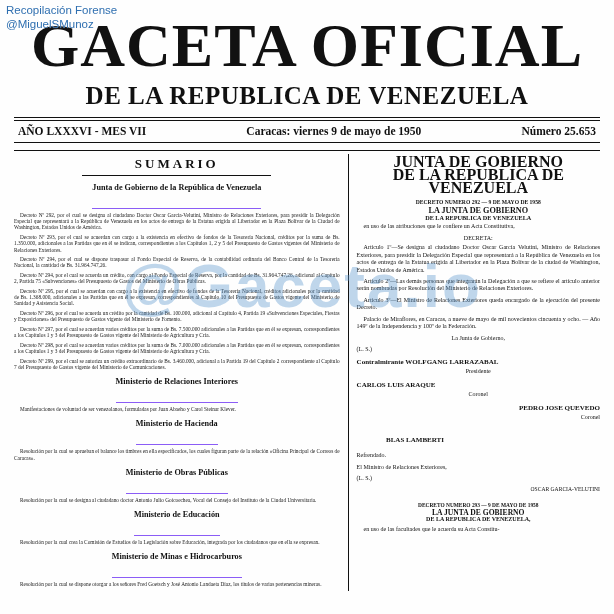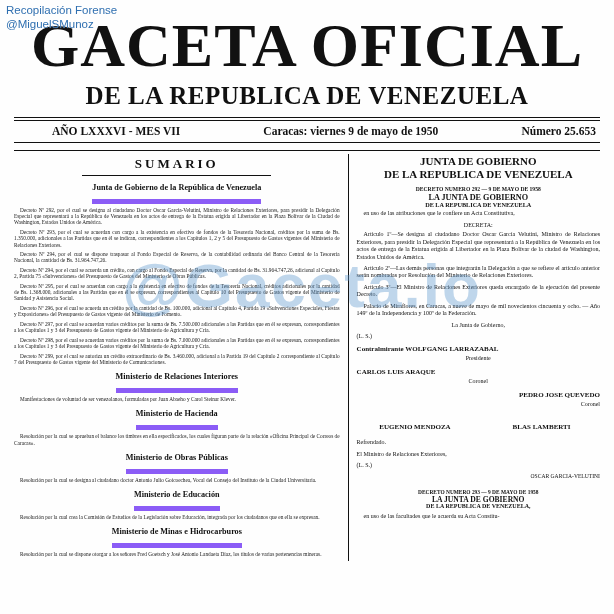--- a/index.html
+++ b/index.html
@@ -76,21 +76,20 @@
   }
   .rule.thin{border-top:1px solid #111;margin-top:2px;}
   .issueline{
     display:flex;
     justify-content:space-between;
     align-items:baseline;
     font-size:11.5px;
     font-weight:bold;
     padding:4px 8px 3px 8px;
     font-family:"Liberation Serif", serif;
-    margin-left:34px;
   }
   .issueline .mid{font-weight:bold;}
   
   .columns{
     display:flex;
     margin-top:3px;
     position:relative;
     z-index:2;
   }
   .col{
@@ -119,36 +118,36 @@
   }
   .sec-head{
     text-align:center;
     font-size:8.2px;
     font-weight:bold;
     margin:7px 0 3px 0;
     line-height:10px;
   }
   .sec-head .ul{
     display:inline-block;
-    border-bottom:5px solid #8b5cf6;
-    padding-bottom:6px;
+    border-bottom:1px solid #8b5cf6;
+    padding-bottom:15px;
   }
   .entry{
     font-size:5.3px;
     line-height:6.2px;
     text-align:justify;
     margin-bottom:3.5px;
     text-indent:6px;
     color:#1a1a1a;
   }
   
   .junta-title{
     text-align:center;
     font-weight:bold;
-    font-size:11px;
+    font-size:16px;
     line-height:13px;
     margin:1px 0 4px 0;
   }
   .dec-head{
     text-align:center;
     font-size:5.6px;
     line-height:7px;
     font-weight:bold;
     margin:5px 0 2px 0;
   }
@@ -308,23 +307,20 @@
           <span class="sig-role">Coronel</span>
         </div>
 
         <div class="sig-line" style="text-align:right;">
           <span class="sig-name">PEDRO JOSE QUEVEDO</span>
           <span class="sig-role" style="text-align:right;">Coronel</span>
         </div>
 
         <div class="two-sig">
           <div>
-            <span class="sig-name" style="font-size:7px;">EUGENIO MENDOZA</span>
-          </div>
-          <div>
             <span class="sig-name" style="font-size:7px;">BLAS LAMBERTI</span>
           </div>
         </div>
       </div>
 
       <div class="rtext noind" style="margin-top:6px;">Refrendado.</div>
       <div class="rtext noind" style="margin:0;">El Ministro de Relaciones Exteriores,</div>
       <div class="ls">(L. S.)</div>
       <div class="small-c" style="text-align:right;margin-top:4px;">OSCAR GARCIA-VELUTINI</div>
 

